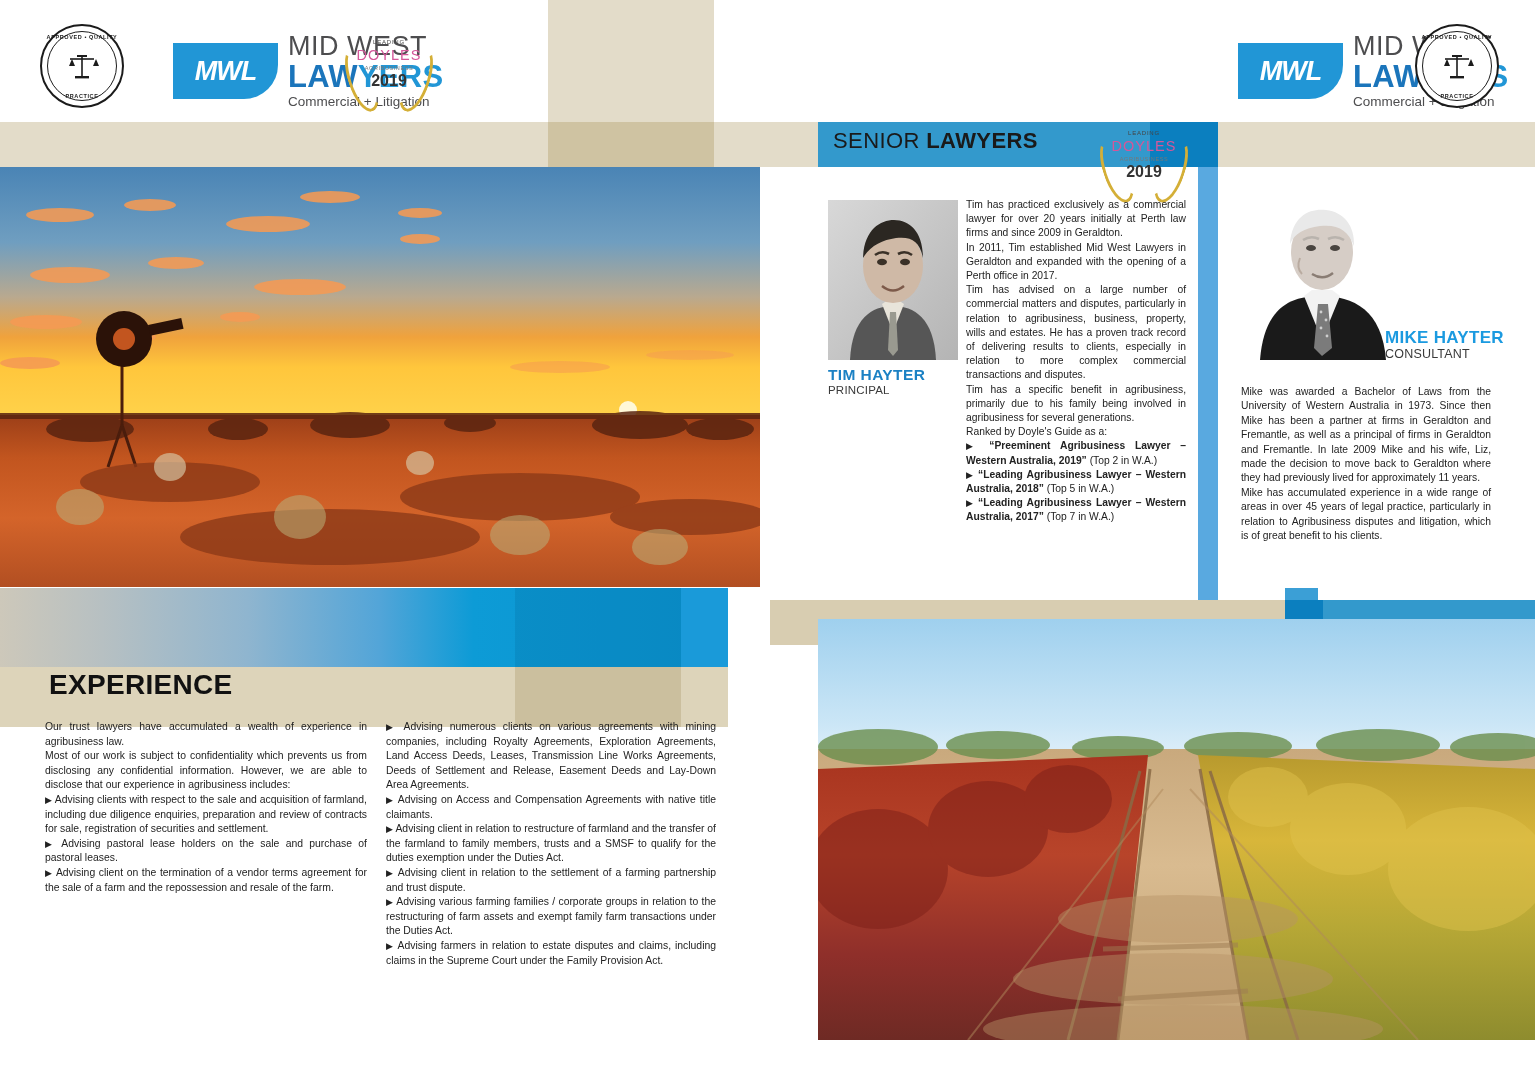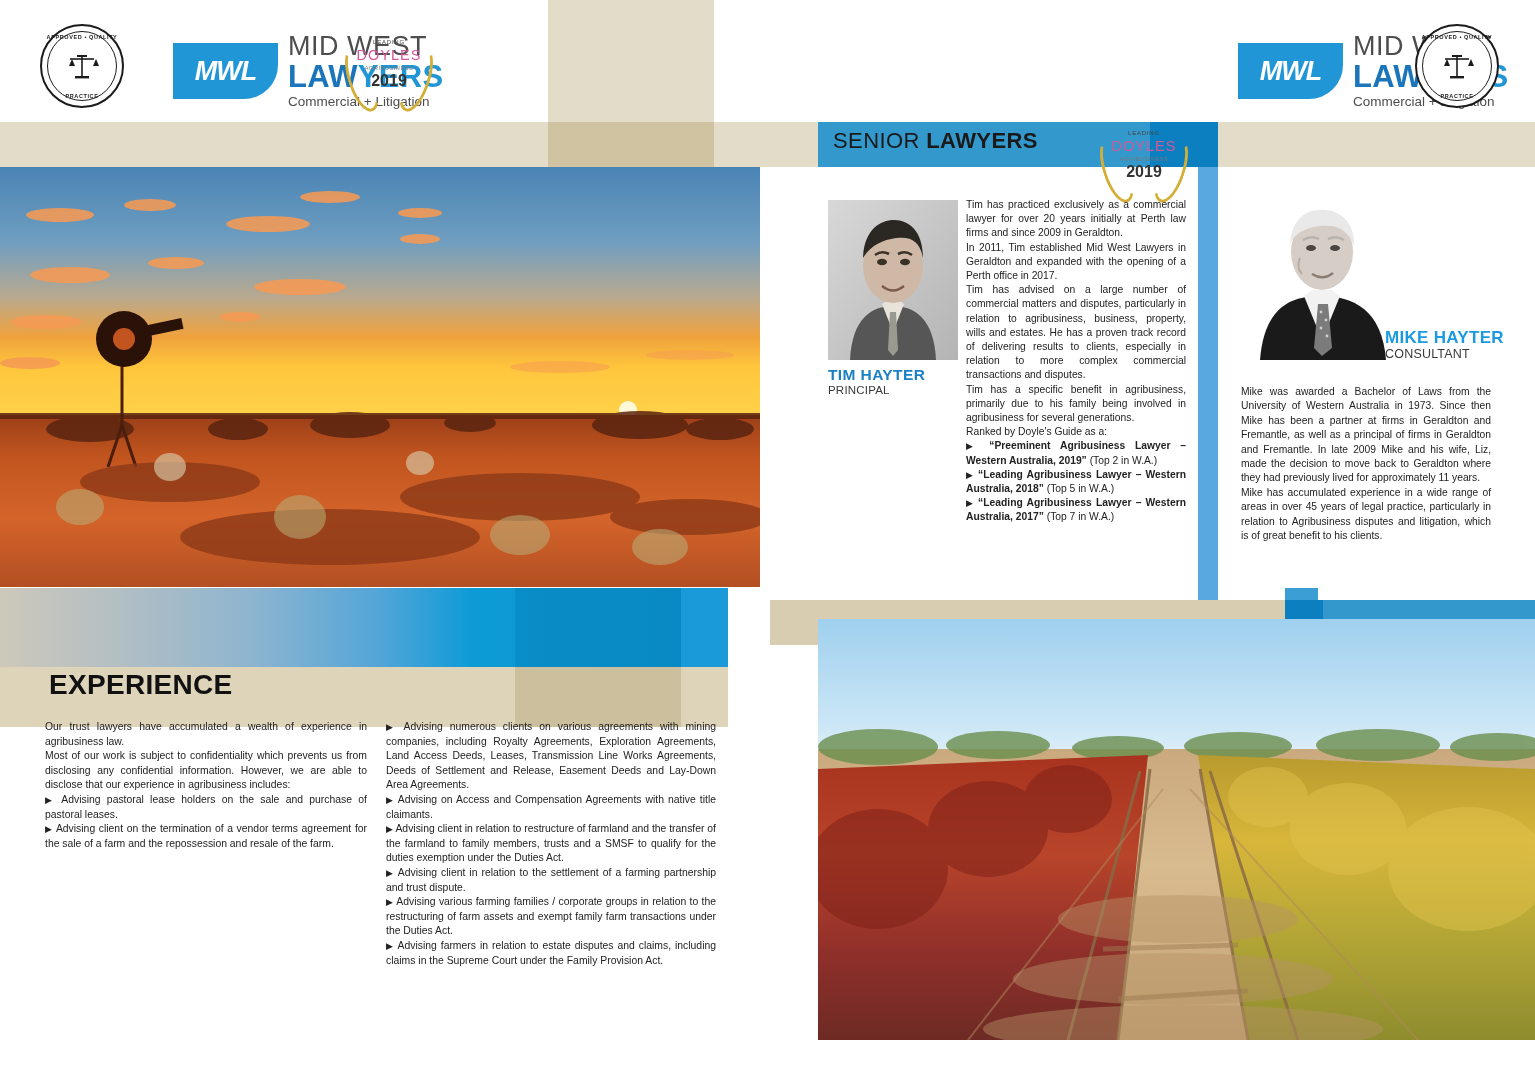--- a/index.html
+++ b/index.html
@@ -414,20 +414,21 @@
 <div class="abs" id="mike-name">MIKE HAYTER</div>
 <div class="abs" id="mike-role">CONSULTANT</div>
 <div class="abs" id="mike-bio">
     <p>Mike was awarded a Bachelor of Laws from the University of Western Australia in 1973.  Since then Mike has been a partner at firms in Geraldton and Fremantle, as well as a principal of firms in Geraldton and Fremantle.  In late 2009 Mike and his wife, Liz, made the decision to move back to Geraldton where they had previously lived for approximately 11 years.</p>
     <p>Mike has accumulated experience in a wide range of areas in over 45 years of legal practice, particularly in relation to Agribusiness disputes and litigation, which is of great benefit to his clients.</p>
   </div>
 
 <div class="abs exp-col" id="exp-col-1">
     <p>Our trust lawyers have accumulated a wealth of experience in agribusiness law.</p>
     <p>Most of our work is subject to confidentiality which prevents us from disclosing any confidential information. However, we are able to disclose that our experience in agribusiness includes:</p>
+    <p><span class="tri">▶ </span>Advising clients with respect to the sale and acquisition of farmland, including due diligence enquiries, preparation and review of contracts for sale, registration of securities and settlement.</p>
     <p><span class="tri">▶ </span>Advising pastoral lease holders on the sale and purchase of pastoral leases.</p>
     <p><span class="tri">▶ </span>Advising client on the termination of a vendor terms agreement for the sale of a farm and the repossession and resale of the farm.</p>
   </div>
 <div class="abs exp-col" id="exp-col-2">
     <p><span class="tri">▶ </span>Advising numerous clients on various agreements with mining companies, including Royalty Agreements, Exploration Agreements, Land Access Deeds, Leases, Transmission Line Works Agreements, Deeds of Settlement and Release, Easement Deeds and Lay-Down Area Agreements.</p>
     <p><span class="tri">▶ </span>Advising on Access and Compensation Agreements with native title claimants.</p>
     <p><span class="tri">▶ </span>Advising client in relation to restructure of farmland and the transfer of the farmland to family members, trusts and a SMSF to qualify for the duties exemption under the Duties Act.</p>
     <p><span class="tri">▶ </span>Advising client in relation to the settlement of a farming partnership and trust dispute.</p>
     <p><span class="tri">▶ </span>Advising various farming families / corporate groups in relation to the restructuring of farm assets and exempt family farm transactions under the Duties Act.</p>
     <p><span class="tri">▶ </span>Advising farmers in relation to estate disputes and claims, including claims in the Supreme Court under the Family Provision Act.</p>

